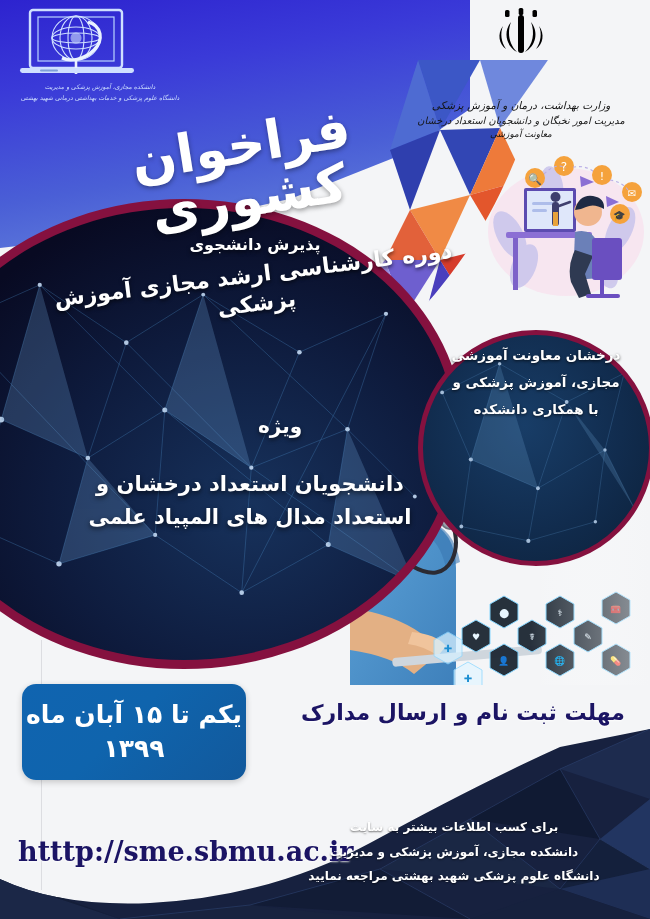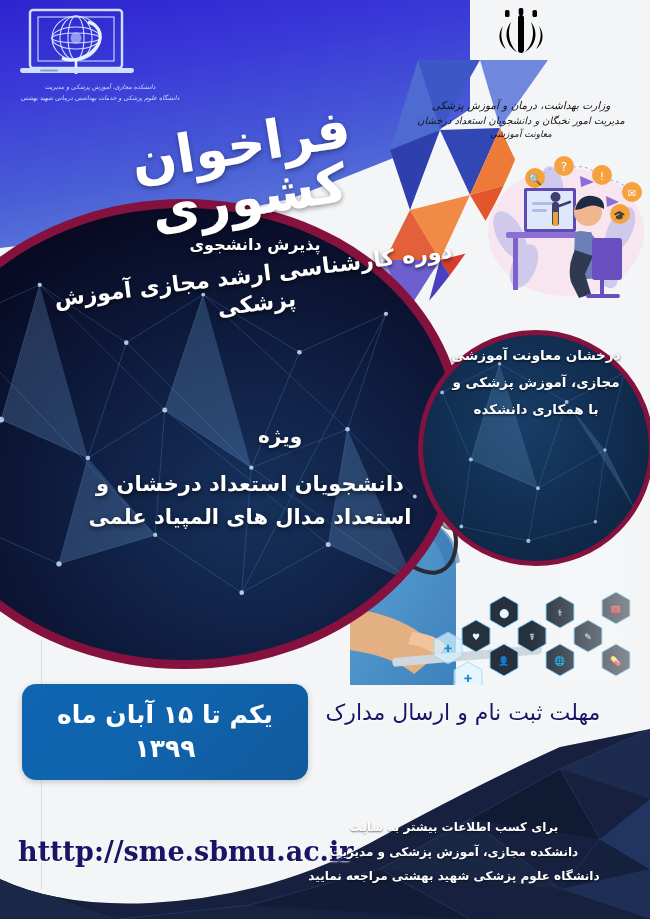--- a/index.html
+++ b/index.html
@@ -83,21 +83,21 @@
 
   .circle-text{
     position:absolute;z-index:9;left:50px;top:235px;width:410px;text-align:center;color:#fff;
   }
   .ct-l1{font-size:16px;font-weight:700;line-height:1.25;text-shadow:0 2px 4px rgba(0,0,0,.6);}
   .ct-l2{
     font-size:22px;font-weight:700;line-height:1.3;margin-top:6px;
     transform:rotate(-7deg);text-shadow:0 2px 4px rgba(0,0,0,.6);
   }
   .ct-vizheh{
-    position:absolute;z-index:9;left:0;right:0;top:424px;text-align:center;
+    position:absolute;z-index:9;left:0;right:0;top:414px;text-align:center;
     color:#fff;font-size:20px;font-weight:700;text-shadow:0 2px 4px rgba(0,0,0,.6);
     padding-right:90px;
   }
   .ct-l3{
     position:absolute;z-index:9;left:40px;top:468px;width:420px;text-align:center;color:#fff;
     font-size:21px;font-weight:700;line-height:1.55;text-shadow:0 2px 5px rgba(0,0,0,.65);
   }
 
   
   .small-circle{
@@ -108,35 +108,35 @@
     box-sizing:border-box;z-index:6;overflow:hidden;
   }
   .sc-text{
     position:absolute;z-index:10;left:430px;top:342px;width:212px;
     text-align:center;color:#fff;font-size:13.5px;font-weight:700;line-height:2.0;
     text-shadow:0 1px 3px rgba(0,0,0,.7);
   }
 
   
   .date-badge{
-    position:absolute;left:22px;top:684px;width:286px;height:96px;
+    position:absolute;left:22px;top:684px;width:224px;height:96px;
     border-radius:14px;
     background:linear-gradient(135deg,#1064b0 0%,#0f64ad 45%,#12599c 100%);
     box-shadow:0 2px 6px rgba(0,0,0,.2);
     z-index:9;
     display:flex;flex-direction:column;align-items:center;justify-content:center;
     color:#fff;font-weight:700;
   }
   .date-l1{font-size:25px;line-height:1.2;}
   .date-l2{font-size:25px;line-height:1.2;margin-top:4px;}
 
   
   .deadline{
     position:absolute;right:22px;top:700px;width:330px;text-align:center;
-    color:#1b1464;font-size:22px;font-weight:400;z-index:9;
+    color:#1b1464;font-size:22px;font-weight:700;z-index:9;
     text-shadow:0 1px 2px rgba(255,255,255,.9);
   }
 
   
   .wave{position:absolute;left:0;bottom:0;width:650px;height:190px;z-index:4;}
 
   
   .url{
     position:absolute;left:18px;top:836px;z-index:10;
     color:#1b1464;font-size:27px;font-weight:700;

